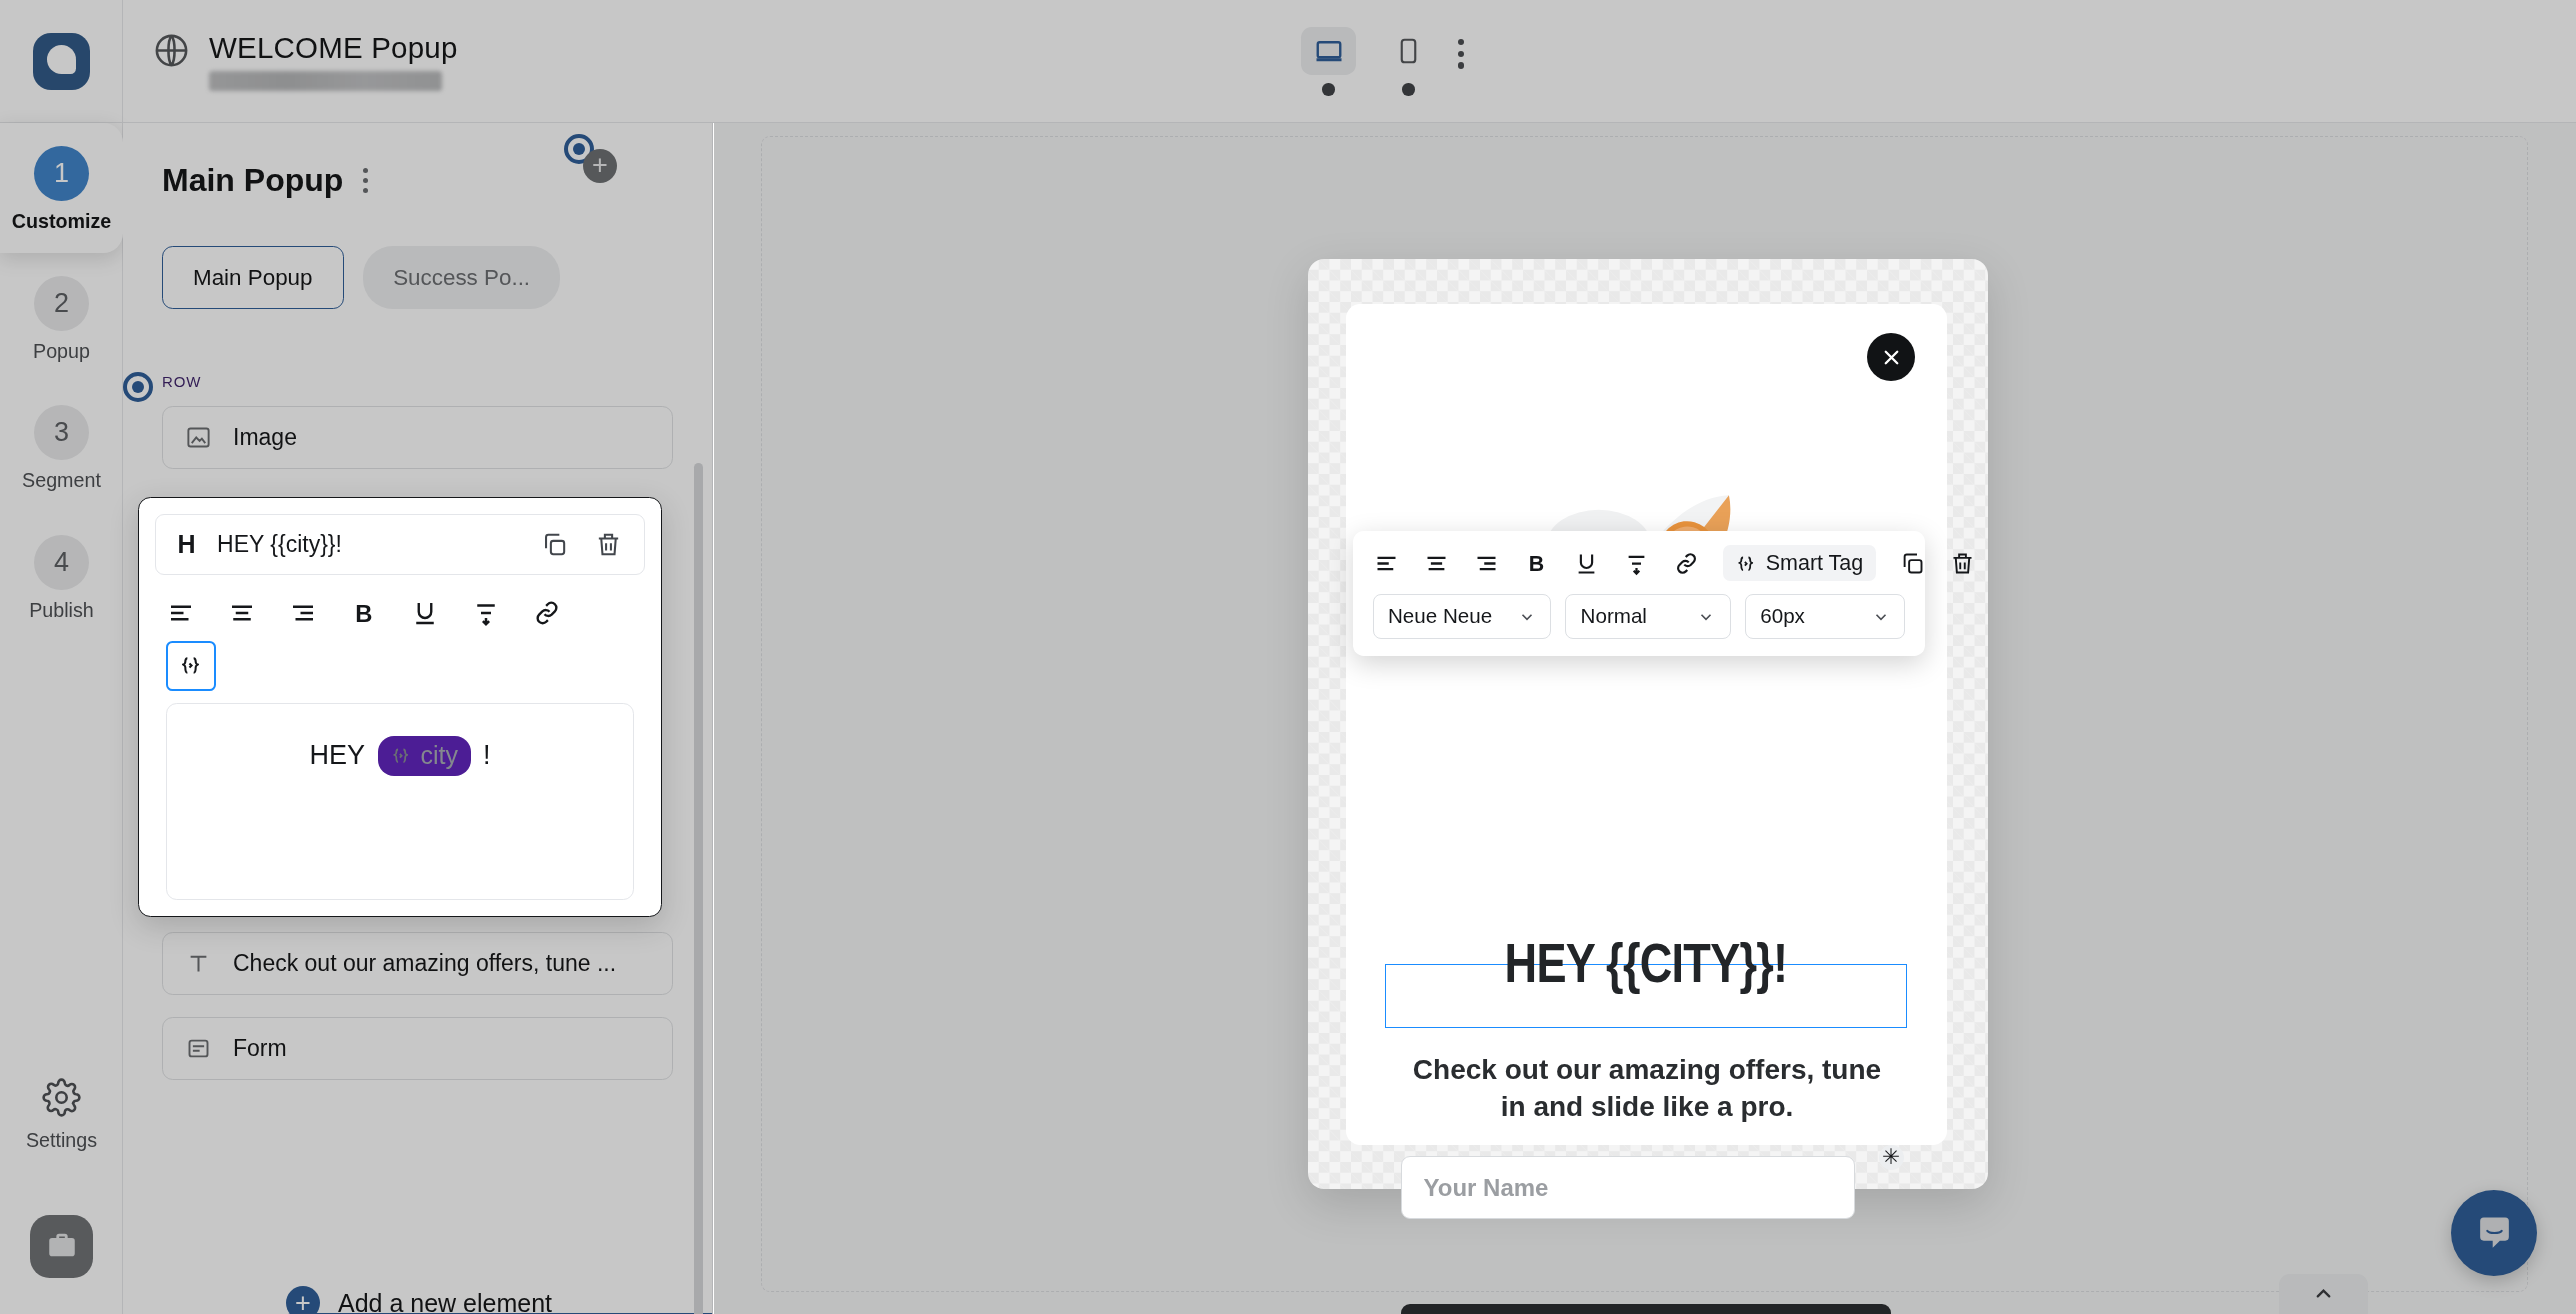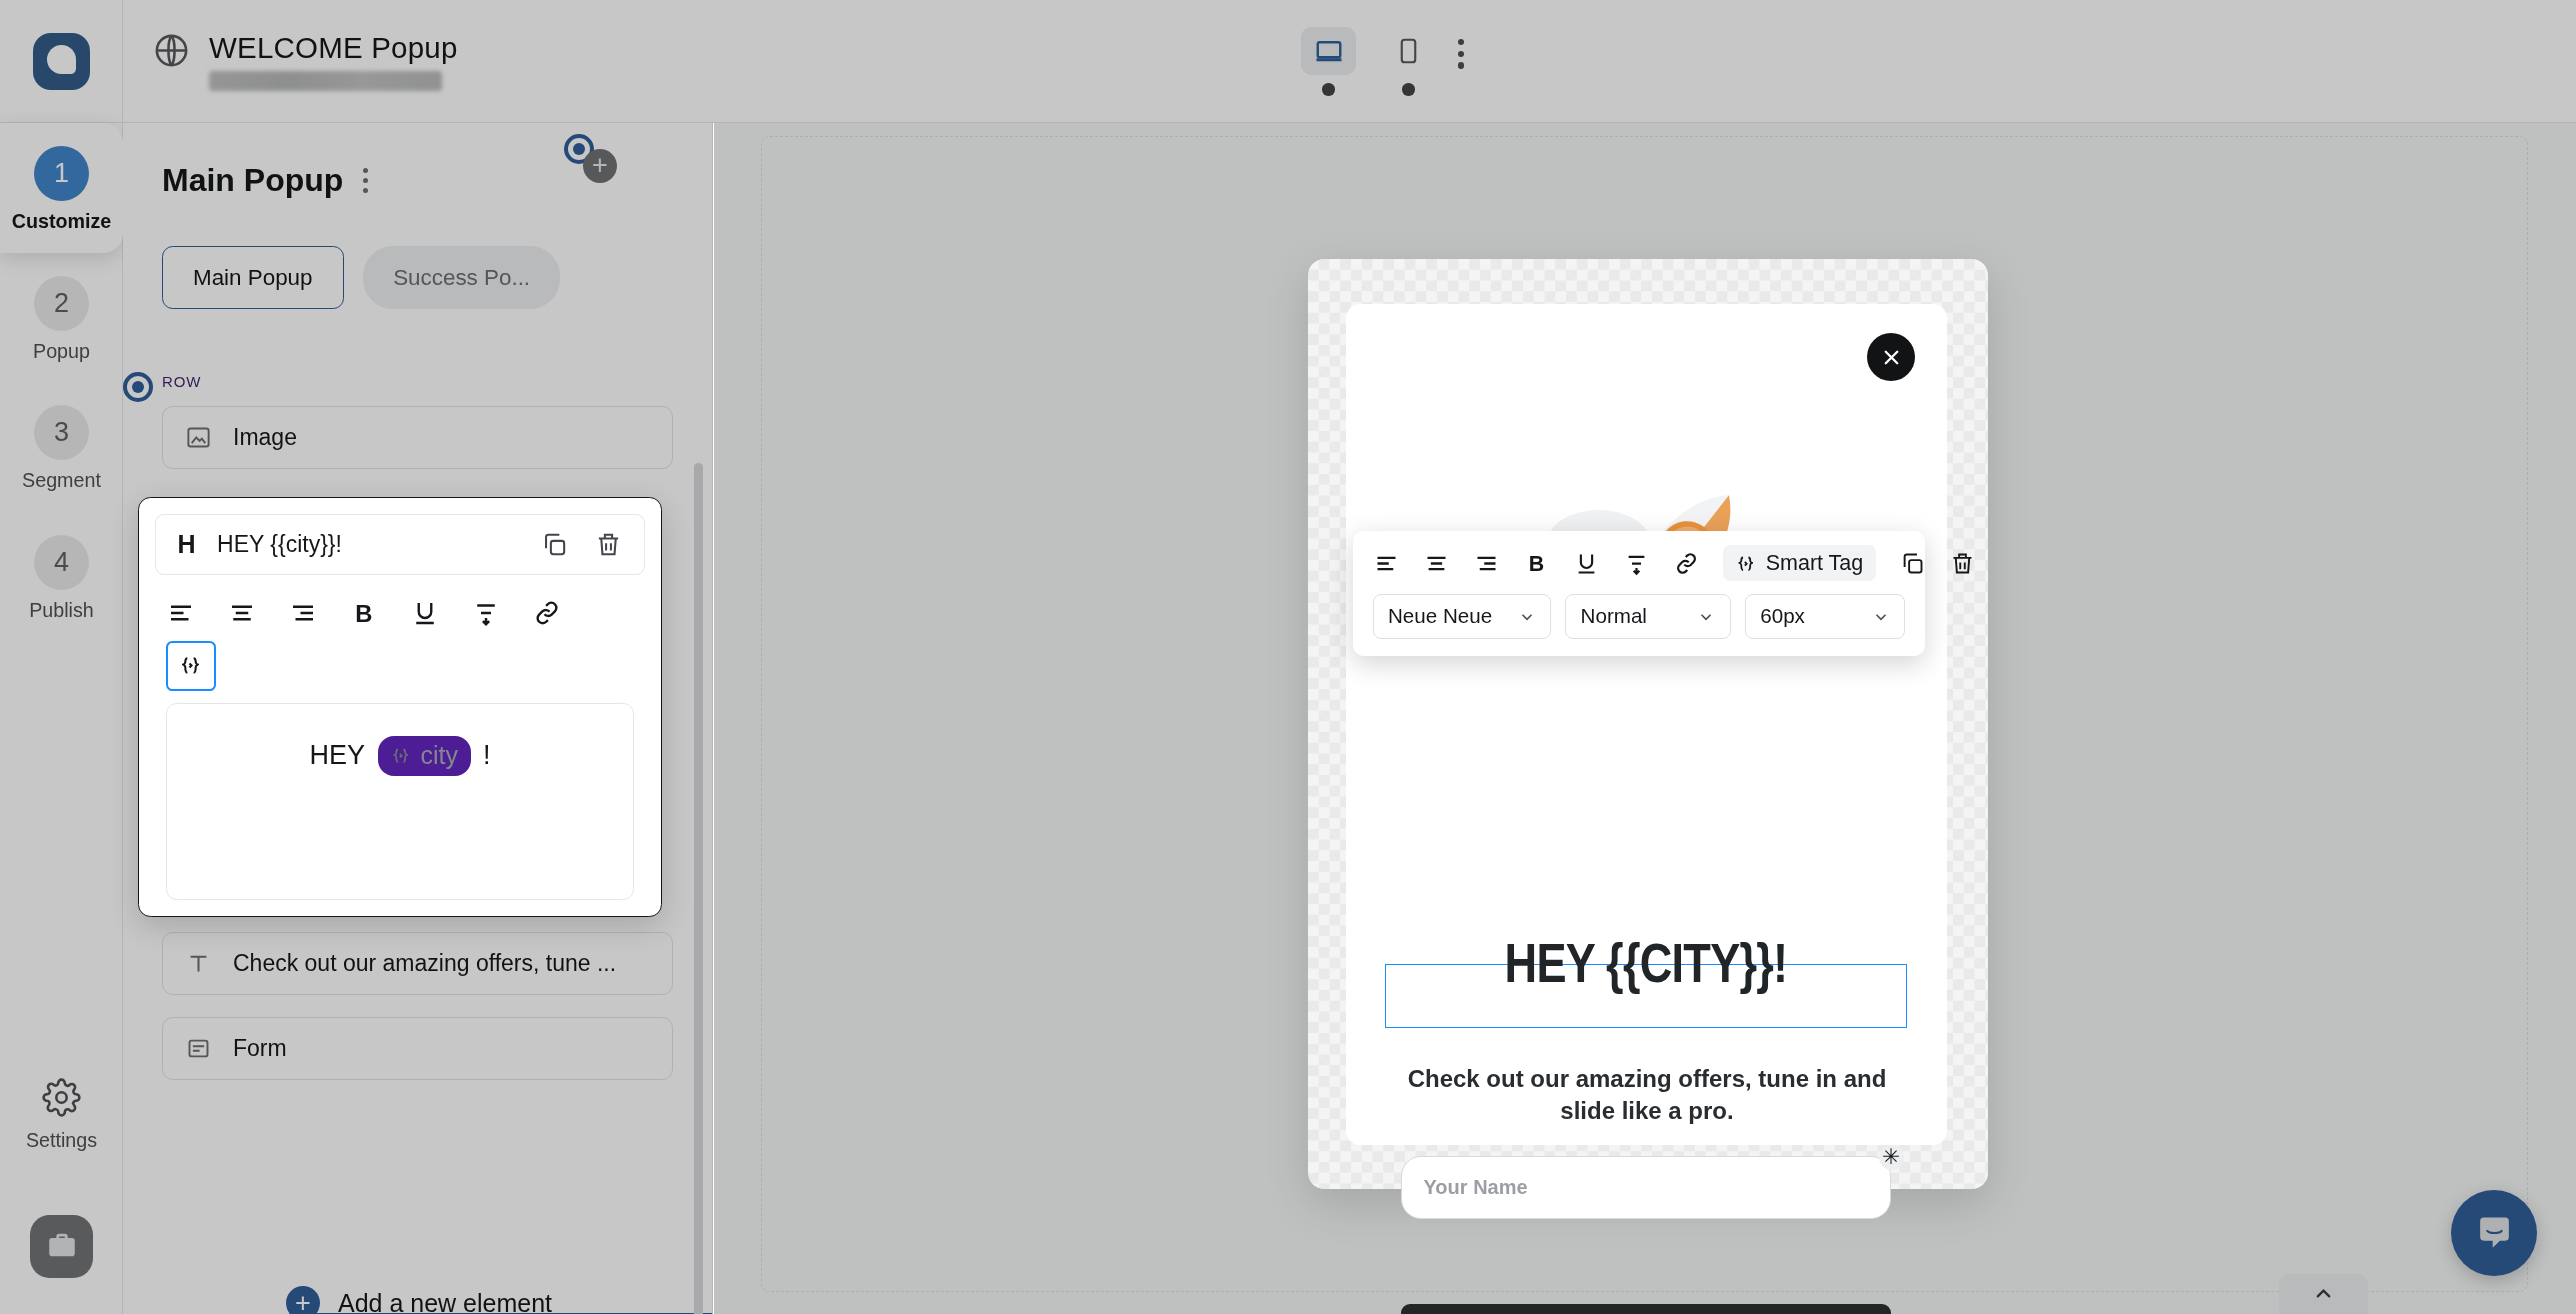--- a/index.html
+++ b/index.html
@@ -232,26 +232,26 @@
     border: 1.8px solid #1a8cff;
   }
   .pop-heading-text {
     position: absolute; left: 39px; top: 631px; width: 522px;
     text-align: center; font-size: 55px; font-weight: 700; color: #222528;
     font-family: "Liberation Sans Narrow", "Liberation Sans", sans-serif;
     letter-spacing: -0.9px; line-height: 1.05; transform: scaleX(.82);
   }
   .pop-sub {
     position: absolute; left: 54px; top: 748px; width: 494px; text-align: center;
-    font-size: 24px; font-weight: 700; color: #2a2d30; line-height: 1.32; margin-top: 11px;
+    font-size: 28px; font-weight: 700; color: #2a2d30; line-height: 1.32;
   }
   .pop-fields { position: absolute; left: 55px; top: 852px; width: 490px; }
   .pop-input {
-    width: 490px; height: 63px; border: 0.9px solid #d7dadd; border-radius: 20px;
-    padding: 0 21.5px; font-size: 20px; color: #9b9ea2;
+    width: 454px; height: 63px; border: 0.9px solid #d7dadd; border-radius: 9px;
+    padding: 0 21.5px; font-size: 24px; color: #9b9ea2;
     font-family: "Liberation Sans", sans-serif; font-weight: 700;
     background: #ffffff; outline: none; display: flex; align-items: center;
   }
   .req-badge {
     position: absolute; right: -12.5px; top: -10.7px; width: 25px; height: 25px;
     border-radius: 50%; background: #eceef0; color: #15171a;
     display: flex; align-items: center; justify-content: center;
     font-size: 21.5px; line-height: 1;
   }
   .pop-cta {

